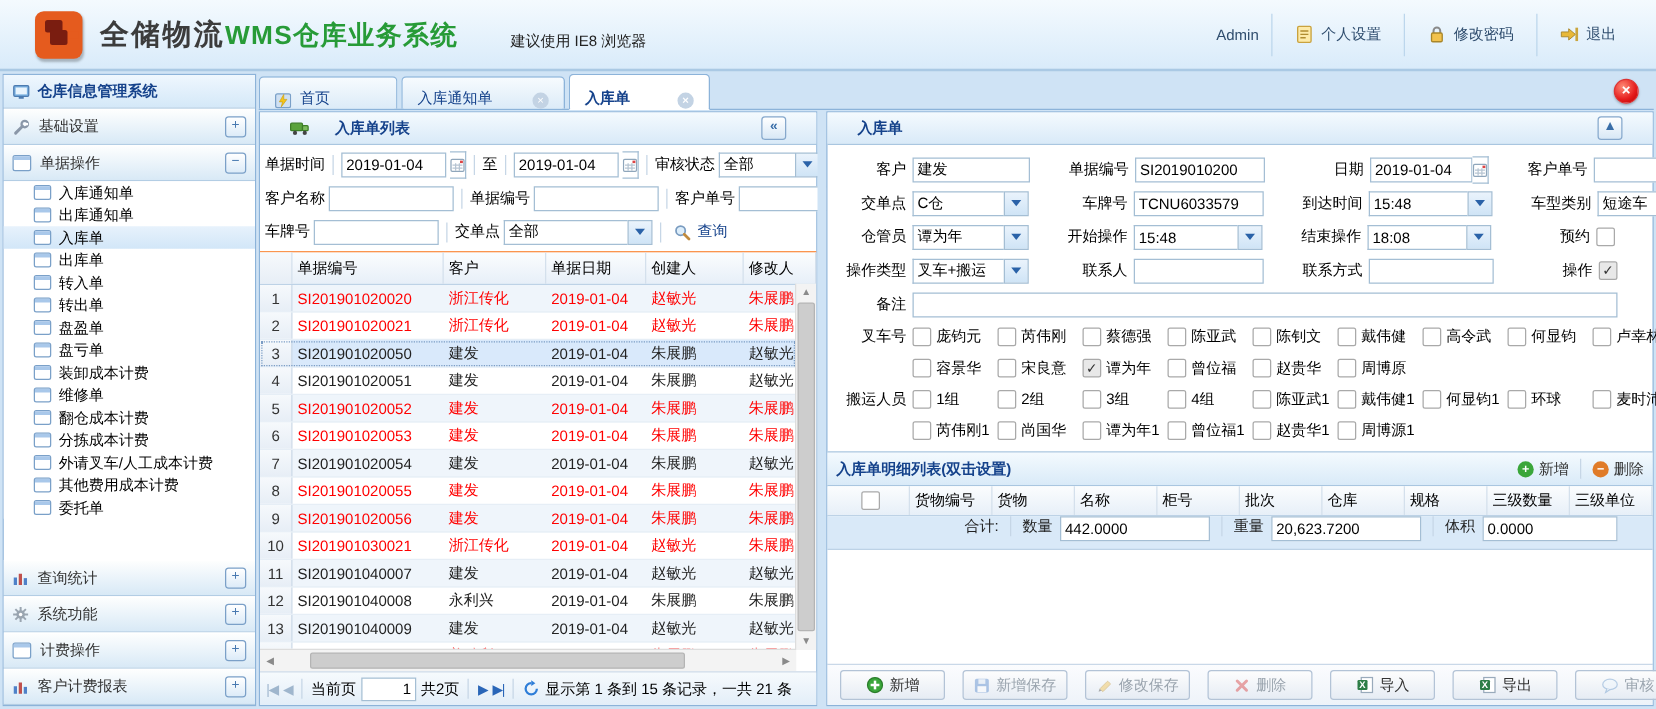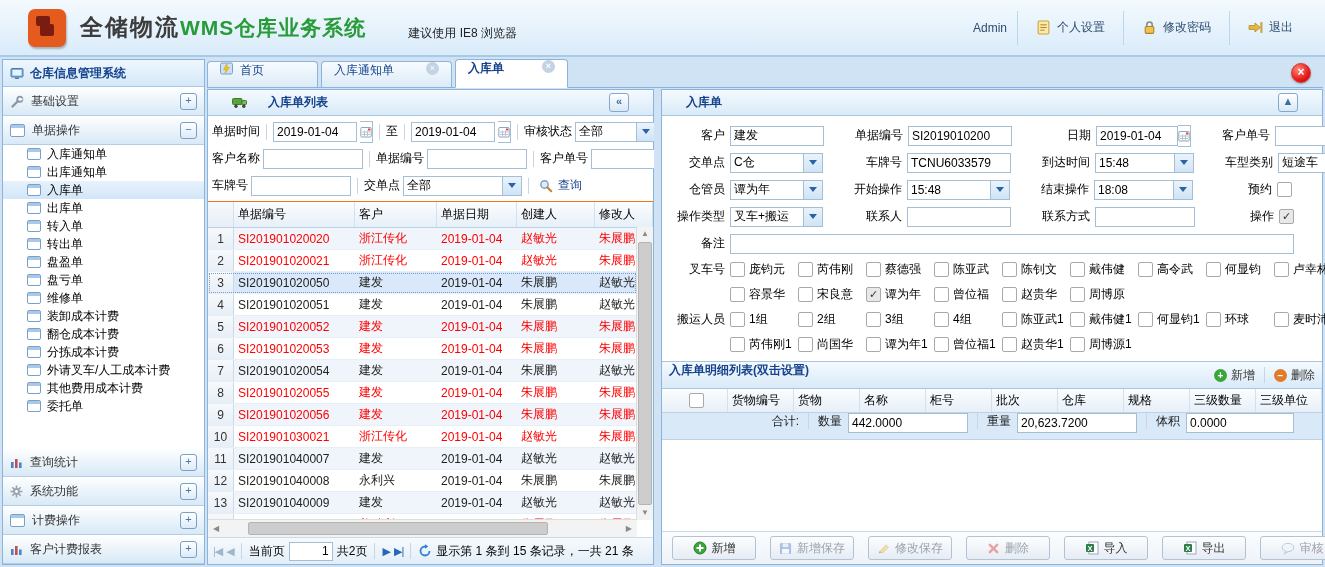--- a/index.html
+++ b/index.html
@@ -32,21 +32,21 @@
   .sb-items{flex:none;display:flex;flex-direction:column;background:#fff}
   .sb-item{height:18px;display:flex;align-items:center;gap:6px;padding-left:24px;color:#111;cursor:pointer;white-space:nowrap}
   .sb-item.selected{background:linear-gradient(#e7f2fc,#d2e6f8)}
   .sb-spacer{flex:1}
   .win-ic{width:13px;height:11px;border:1px solid #7aa0c8;background:#fff;border-radius:2px;position:relative;flex:none}
   .win-ic:before{content:"";position:absolute;left:0;top:0;right:0;height:3px;background:#a9c8ea}
   .win-ic.small{width:12px;height:10px}
   
   .right-zone{flex:1;display:flex;flex-direction:column;min-width:0;padding-left:2px}
   .tabbar{height:28px;flex:none;display:flex;align-items:flex-end;position:relative;border-bottom:1px solid #8cb3d9}
-  .tab{height:25px;display:flex;align-items:flex-start;gap:7px;padding:0 12px;margin-right:3px;
+  .tab{height:25px;display:flex;align-items:flex-end;gap:7px;padding:0 12px;margin-right:3px;
        background:linear-gradient(#f7fbfe,#dcebf8);border:1px solid #8cb3d9;border-bottom:none;
        border-radius:4px 4px 0 0;color:#15428b;cursor:pointer;white-space:nowrap}
   .tab.active{background:#fff;font-weight:bold;height:27px;margin-bottom:-1px;border-bottom:1px solid #fff}
   .tab-close{width:13px;height:13px;border-radius:7px;background:#c3d3e4;color:#fff;font-size:9px;line-height:13px;text-align:center;cursor:pointer}
   .global-close{position:absolute;right:12px;top:4px;width:18px;height:18px;border-radius:50%;cursor:pointer;
                 background:radial-gradient(circle at 35% 30%,#ff8a76,#e51c1c 60%,#b40000);border:1px solid #d33;
                 color:#fff;font-weight:bold;font-size:12px;line-height:16px;text-align:center;box-shadow:0 1px 2px rgba(0,0,0,.3)}
   .content{flex:1;display:flex;min-height:0;padding-top:1px}
   
   .list-panel{width:445px;flex:none;background:#fff;border:1px solid #8cb3d9;display:flex;flex-direction:column;min-height:0}
@@ -106,21 +106,21 @@
   .cb{width:13px;height:13px;border:1px solid #a9a9a9;background:#fff;border-radius:2px;flex:none;
       display:inline-flex;align-items:center;justify-content:center;font-size:11px;color:#333;cursor:pointer}
   .cb.checked{background:#e8e8e8}
   .cb.checked:after{content:"✓";font-weight:bold}
   .cb-row{display:flex;align-items:center;min-height:25px;white-space:nowrap}
   .cb-list{display:flex;align-items:center;flex-wrap:nowrap}
   .cb-item{display:inline-flex;align-items:center;gap:4px;min-width:62px;margin-right:6px}
   .cb-label{color:#000}
   
   .detail-title{height:26px;flex:none;background:linear-gradient(#f4fafe,#d9eaf8);border-top:1px solid #a9c6e0;border-bottom:1px solid #a9c6e0;
-                display:flex;padding:0 7px;color:#15428b;font-weight:bold}
+                display:flex;align-items:center;padding:0 7px;color:#15428b;font-weight:bold}
   .dt-tools{margin-left:auto;display:flex;align-items:center;gap:6px;font-weight:normal;color:#333}
   .tool-link{display:flex;align-items:center;gap:4px;cursor:pointer;color:#333}
   .mini-ic{width:13px;height:13px;border-radius:7px;color:#fff;font-size:10px;line-height:13px;text-align:center;font-weight:bold}
   .mini-add{background:#3aa63a}.mini-del{background:#e07b28}
   .dhead{height:23px;flex:none;display:flex;background:linear-gradient(#fbfdfe,#e7eff8);border-bottom:1px solid #bdd2e6;align-items:center;color:#000}
   .dhead .dcell{border-right:1px solid #d4e0ec;height:100%;display:flex;align-items:center;padding-left:4px;box-sizing:border-box;overflow:hidden;white-space:nowrap}
   .dc-cb{width:34px;flex:none;justify-content:center;padding-left:0}
   .dcell{flex:1}
   .totals{height:26px;flex:none;background:#d9e9f8;border-bottom:1px solid #bdd2e6;display:flex;align-items:flex-start;
           justify-content:flex-end;gap:6px;padding-right:28px;white-space:nowrap}
@@ -241,25 +241,25 @@
           <div class="sb-item">
             <span class="win-ic small"></span>
             <span class="cb-label">盘盈单</span>
           </div>
           <div class="sb-item">
             <span class="win-ic small"></span>
             <span class="cb-label">盘亏单</span>
           </div>
           <div class="sb-item">
             <span class="win-ic small"></span>
+            <span class="cb-label">装卸成本计费</span>
+          </div>
+          <div class="sb-item">
+            <span class="win-ic small"></span>
             <span class="cb-label">维修单</span>
-          </div>
-          <div class="sb-item">
-            <span class="win-ic small"></span>
-            <span class="cb-label">装卸成本计费</span>
           </div>
           <div class="sb-item">
             <span class="win-ic small"></span>
             <span class="cb-label">翻仓成本计费</span>
           </div>
           <div class="sb-item">
             <span class="win-ic small"></span>
             <span class="cb-label">分拣成本计费</span>
           </div>
           <div class="sb-item">

